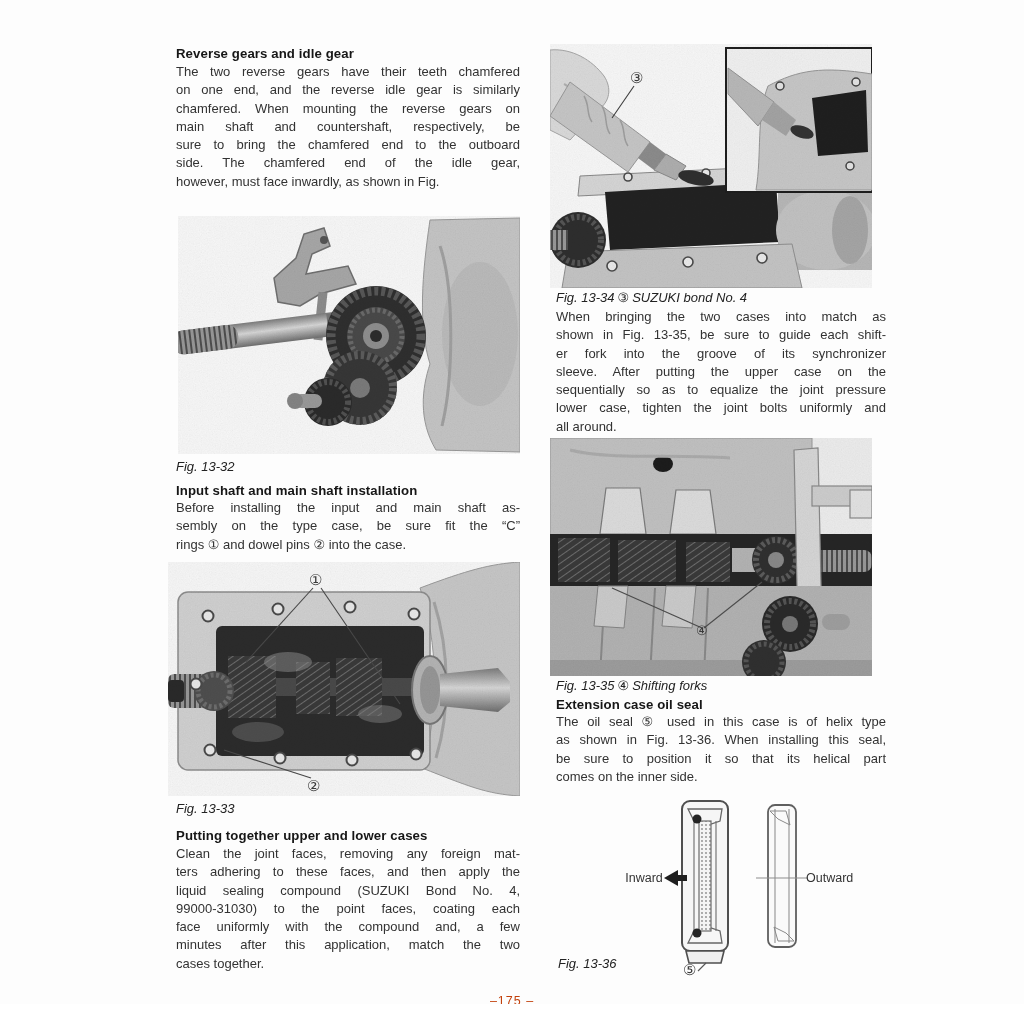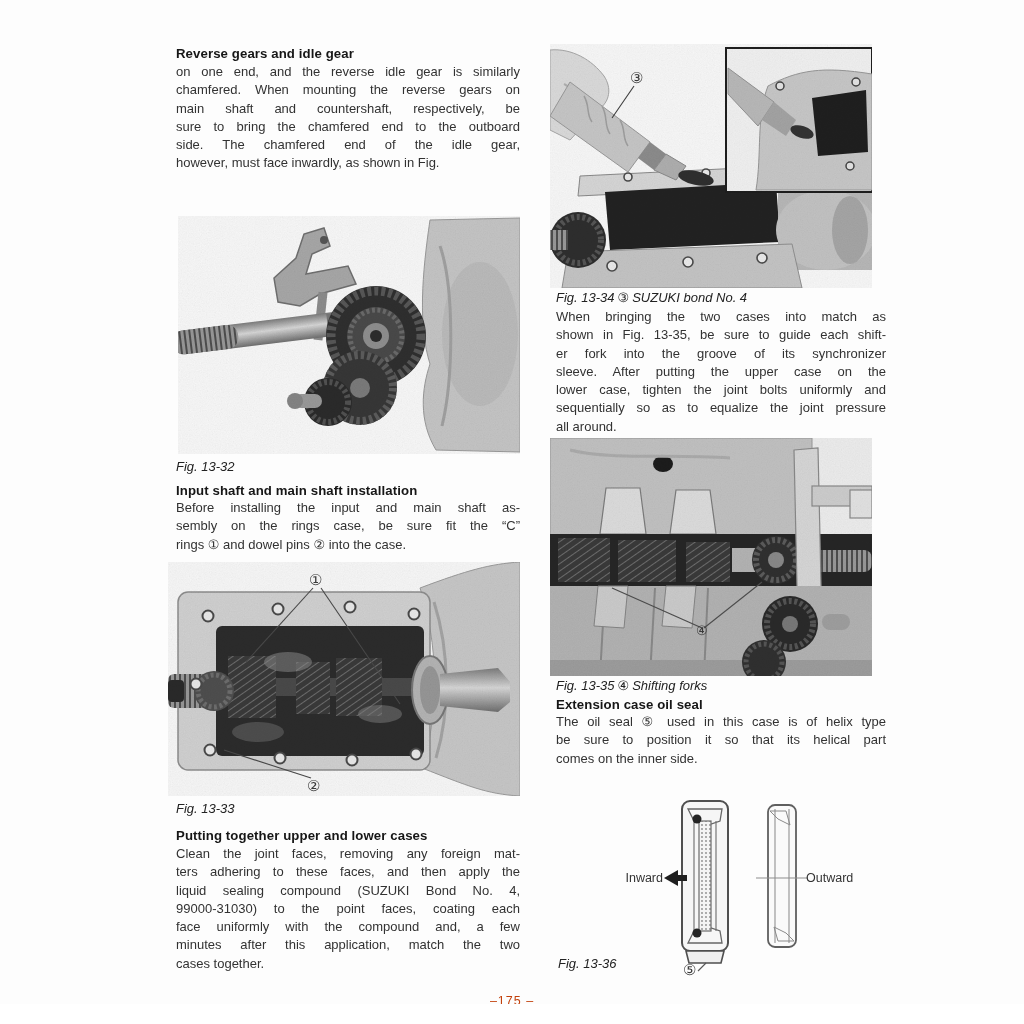--- a/index.html
+++ b/index.html
@@ -43,20 +43,21 @@
       <rect width="5" height="5" fill="#9a9a9a"></rect>
         <line x1="2" y1="0" x2="2" y2="5" stroke="#4e4e4e" stroke-width="2"></line>
     </pattern>
   </defs>
 </svg>
 
 <div class="page">
 
   <div class="abs heading" style="left:176px;top:46px;">Reverse gears and idle gear</div>
   <div class="abs para" style="left:176px;top:63px;width:344px;">
+      <div class="tl">The two reverse gears have their teeth chamfered</div>
       <div class="tl">on one end, and the reverse idle gear is similarly</div>
       <div class="tl">chamfered.  When mounting the reverse gears on</div>
       <div class="tl">main shaft and countershaft, respectively, be</div>
       <div class="tl">sure to bring the chamfered end to the outboard</div>
       <div class="tl">side.   The chamfered end of the idle gear,</div>
       <div class="tl">however, must face inwardly, as shown in Fig.</div>
     </div>
 
   <div class="abs" style="left:178px;top:216px;">
     <svg width="342" height="238" viewBox="0 0 342 238">
@@ -86,21 +87,21 @@
       <rect x="116" y="178" width="28" height="14" rx="7" fill="#9b9b9b"></rect>
       <circle cx="117" cy="185" r="8" fill="#868686"></circle>
       <rect width="342" height="238" filter="url(#grain)" opacity="0.14" style="mix-blend-mode:multiply"></rect>
     </svg>
   </div>
   <div class="abs cap" style="left:176px;top:459px;">Fig. 13-32</div>
 
   <div class="abs heading" style="left:176px;top:483px;text-align:center;">Input shaft and main shaft installation</div>
   <div class="abs para" style="left:176px;top:499px;width:344px;">
       <div class="tl">Before installing the input and main shaft as-</div>
-      <div class="tl">sembly on the rings case, be sure fit the “C”</div>
+      <div class="tl">sembly on the type case, be sure fit the “C”</div>
       <div class="tl">rings ① and dowel pins ② into the case.</div>
     </div>
 
   <div class="abs" style="left:168px;top:562px;">
     <svg width="352" height="234" viewBox="0 0 352 234">
       <rect width="352" height="234" fill="#fafafa"></rect>
       <path d="M252,26 C300,8 322,2 352,0 L352,234 C318,232 300,224 254,206 C272,150 270,80 252,26 Z" fill="#c9c9c9" stroke="#9d9d9d" stroke-width="1"></path>
       <path d="M266,40 C282,90 282,150 268,196" fill="none" stroke="#a5a5a5" stroke-width="3"></path>
       <rect x="10" y="30" width="252" height="178" rx="10" fill="#d3d3d3" stroke="#8f8f8f" stroke-width="1.5"></rect>
       <rect x="48" y="64" width="208" height="130" rx="6" fill="#2c2c2c"></rect>
@@ -198,22 +199,22 @@
   </div>
   <span class="callout" style="left:630px;top:70px;">③</span>
   <div class="abs cap" style="left:556px;top:290px;">
     <span>Fig. 13-34</span><span class="co">③</span><span>SUZUKI bond No. 4</span>
   </div>
   <div class="abs para" style="left:556px;top:308px;width:330px;">
       <div class="tl">When bringing the two cases into match as</div>
       <div class="tl">shown in Fig. 13-35, be sure to guide each shift-</div>
       <div class="tl">er fork into the groove of its synchronizer</div>
       <div class="tl">sleeve.  After putting the upper case on the</div>
+      <div class="tl">sequentially so as to equalize the joint pressure</div>
       <div class="tl">lower case, tighten the joint bolts uniformly and</div>
-      <div class="tl">sequentially so as to equalize the joint pressure</div>
       <div class="tl">all around.</div>
     </div>
 
   <div class="abs" style="left:550px;top:438px;">
     <svg width="322" height="238" viewBox="0 0 322 238">
       <rect width="322" height="238" fill="#efefef"></rect>
       <rect x="0" y="0" width="262" height="98" fill="#c3c3c3"></rect>
       <path d="M0,0 L262,0 L262,98 L0,98 Z" fill="none" stroke="#9a9a9a" stroke-width="1"></path>
       <ellipse cx="113" cy="26" rx="10" ry="8" fill="#1c1c1c"></ellipse>
       <path d="M20,12 C60,22 120,16 180,20" fill="none" stroke="#adadad" stroke-width="3"></path>
@@ -253,20 +254,21 @@
     </svg>
   </div>
   <span class="callout" style="left:696px;top:624px;font-size:13px;">④</span>
   <div class="abs cap" style="left:556px;top:678px;">
     <span>Fig. 13-35</span><span class="co">④</span><span>Shifting forks</span>
   </div>
 
   <div class="abs heading" style="left:556px;top:697px;">Extension case oil seal</div>
   <div class="abs para" style="left:556px;top:713px;width:330px;">
       <div class="tl">The oil seal ⑤ used in this case is of helix type</div>
+      <div class="tl">as shown in Fig. 13-36.  When installing this seal,</div>
       <div class="tl">be sure to position it so that its helical part</div>
       <div class="tl">comes on the inner side.</div>
     </div>
 
   <div class="abs" style="left:620px;top:795px;">
     <svg width="275" height="178" viewBox="0 0 275 178">
 
       <rect x="62" y="6" width="46" height="150" rx="8" fill="#f6f6f6" stroke="#4f4f4f" stroke-width="2"></rect>
       <path d="M68,14 L102,14 L100,26 L88,30 L74,26 Z" fill="none" stroke="#666" stroke-width="1.3"></path>
       <path d="M68,148 L102,148 L100,136 L88,132 L74,136 Z" fill="none" stroke="#666" stroke-width="1.3"></path>
@@ -282,20 +284,20 @@
       <rect x="148" y="10" width="28" height="142" rx="7" fill="#fafafa" stroke="#5f5f5f" stroke-width="1.8"></rect>
       <line x1="155" y1="14" x2="155" y2="148" stroke="#9a9a9a" stroke-width="1.2"></line>
       <line x1="169" y1="14" x2="169" y2="148" stroke="#9a9a9a" stroke-width="1.2"></line>
       <path d="M150,16 L166,16 L170,30 L158,24 Z" fill="none" stroke="#8a8a8a" stroke-width="1"></path>
       <path d="M174,146 L158,146 L154,132 L166,138 Z" fill="none" stroke="#8a8a8a" stroke-width="1"></path>
       <line x1="136" y1="83" x2="188" y2="83" stroke="#8d8d8d" stroke-width="1"></line>
 
       <line x1="86" y1="168" x2="78" y2="176" stroke="#555" stroke-width="1.1"></line>
     </svg>
   </div>
-  <span class="dialbl" style="left:625px;top:871px;width:38px;text-align:right;">Inward</span>
+  <span class="dialbl" style="left:625px;top:871px;width:38px;text-align:center;">Inward</span>
   <span class="dialbl" style="left:806px;top:871px;">Outward</span>
   <span class="callout" style="left:683px;top:962px;">⑤</span>
   <div class="abs cap" style="left:558px;top:956px;">Fig. 13-36</div>
 
   <span class="pageno" style="left:478px;top:994px;width:68px;text-align:center;">–175 –</span>
 
 </div>
 
 </body></html>

